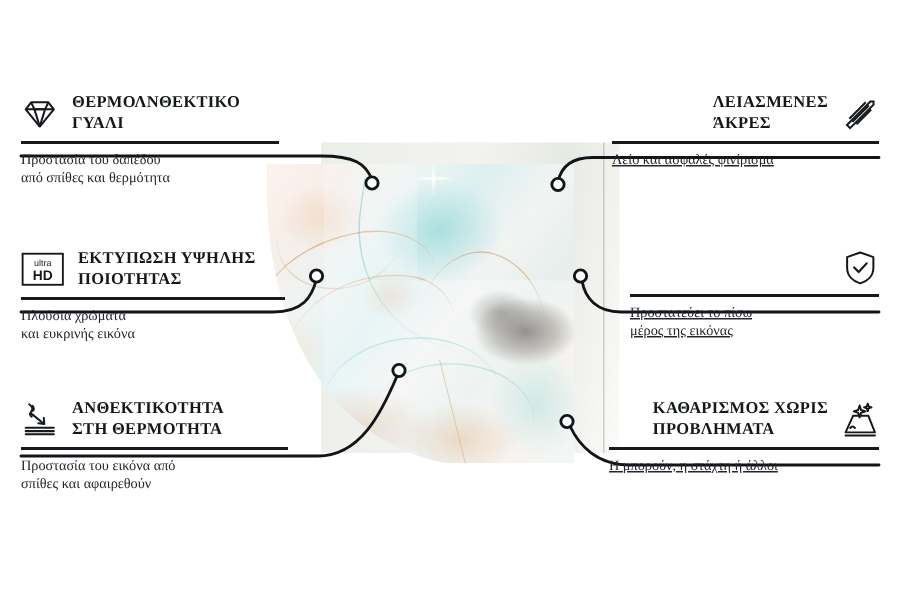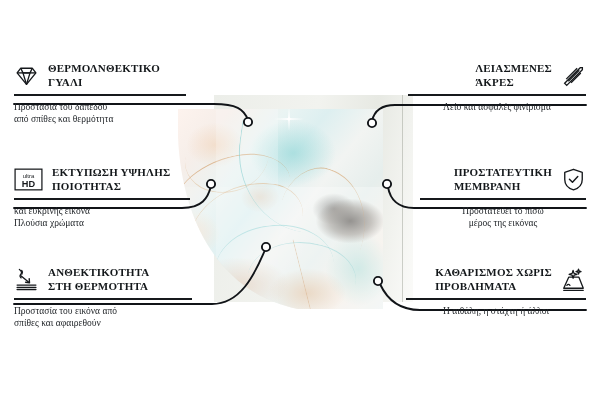--- a/index.html
+++ b/index.html
@@ -86,21 +86,21 @@
   .feat .row{display:flex;align-items:center;gap:9px;}
   .feat.right .row{justify-content:flex-end;}
   .ttl{
     font-size:11px;line-height:13.5px;font-weight:bold;
     letter-spacing:.2px;color:#14181b;text-transform:uppercase;
   }
   .feat.left .ttl{text-align:left;}
   .feat.right .ttl{}
   .rule{height:1.6px;background:#16191c;margin:5px 0 5px 0;}
   .sub{font-size:9.5px;line-height:12px;color:#23272b;}
-  .feat.right .sub{text-align:center;}
+  .feat.right .sub{text-align:left;text-decoration:underline;}
 
   .ico{width:25px;height:25px;flex:0 0 25px;display:block;}
   .ico.hd{width:29px;height:23px;flex:0 0 29px;}
 
   
   #f-glass{left:14px;top:62px;width:172px;}
   #f-edges{right:14px;top:62px;width:178px;}
   #f-print{left:14px;top:166px;width:176px;}
   #f-membrane{right:14px;top:166px;width:166px;}
   #f-heat{left:14px;top:266px;width:178px;}
@@ -196,30 +196,26 @@
         <rect x="1" y="1.2" width="28" height="21.6" fill="none" stroke="#16191c" stroke-width="1.3"></rect>
         <text x="15" y="10" font-family="Liberation Sans, sans-serif" font-size="6.2" text-anchor="middle" fill="#16191c">ultra</text>
         <text x="15" y="19.4" font-family="Liberation Sans, sans-serif" font-size="9.6" font-weight="bold" text-anchor="middle" fill="#16191c">HD</text>
       </svg>
       <div>
         <div class="ttl">ΕΚΤΥΠΩΣΗ ΥΨΗΛΗΣ</div>
         <div class="ttl">ΠΟΙΟΤΗΤΑΣ</div>
       </div>
     </div>
     <div class="rule"></div>
+    <div class="sub">Πλούσια χρώματα</div>
     <div class="sub">και ευκρινής εικόνα</div>
-    <div class="sub">Πλούσια χρώματα</div>
   </div>
 
   <div class="feat right" id="f-membrane">
     <div class="row">
-      <div>
-        <div class="ttl">ΠΡΟΣΤΑΤΕΥΤΙΚΗ</div>
-        <div class="ttl">ΜΕΜΒΡΑΝΗ</div>
-      </div>
       <svg class="ico" viewBox="0 0 24 24">
         <path d="M12 2.2 L20.4 5.2 V12 C20.4 17.2 16.6 20.6 12 22 C7.4 20.6 3.6 17.2 3.6 12 V5.2 Z" fill="none" stroke="#16191c" stroke-width="1.3" stroke-linejoin="round"></path>
         <path d="M8.1 11.8 L11 14.7 L16.1 9.2" fill="none" stroke="#16191c" stroke-width="1.4" stroke-linecap="round" stroke-linejoin="round"></path>
       </svg>
     </div>
     <div class="rule"></div>
     <div class="sub">Προστατεύει το πίσω</div>
     <div class="sub">μέρος της εικόνας</div>
   </div>
 
@@ -256,16 +252,16 @@
         <g fill="none" stroke="#16191c" stroke-width="1.25" stroke-linejoin="round" stroke-linecap="round">
           <path d="M2.6 20.4 L7.4 9.8 H17.2 L21.4 20.4 Z"></path>
           <path d="M2.6 22.4 H21.4"></path>
           <path d="M5.6 17.6 C6.6 16.4 7.6 16.4 8.6 17.6"></path>
           <path d="M11.6 3.2 L12.5 6.1 L15.4 7 L12.5 7.9 L11.6 10.8 L10.7 7.9 L7.8 7 L10.7 6.1 Z"></path>
           <path d="M16.8 2.0 L17.4 3.8 L19.2 4.4 L17.4 5.0 L16.8 6.8 L16.2 5.0 L14.4 4.4 L16.2 3.8 Z"></path>
         </g>
       </svg>
     </div>
     <div class="rule"></div>
-    <div class="sub">Η αιθάλη, η στάχτη ή άλλοι</div>
+    <div class="sub">Η μπορούν, η στάχτη ή άλλοι</div>
   </div>
 
 </div>
 
 </body></html>

